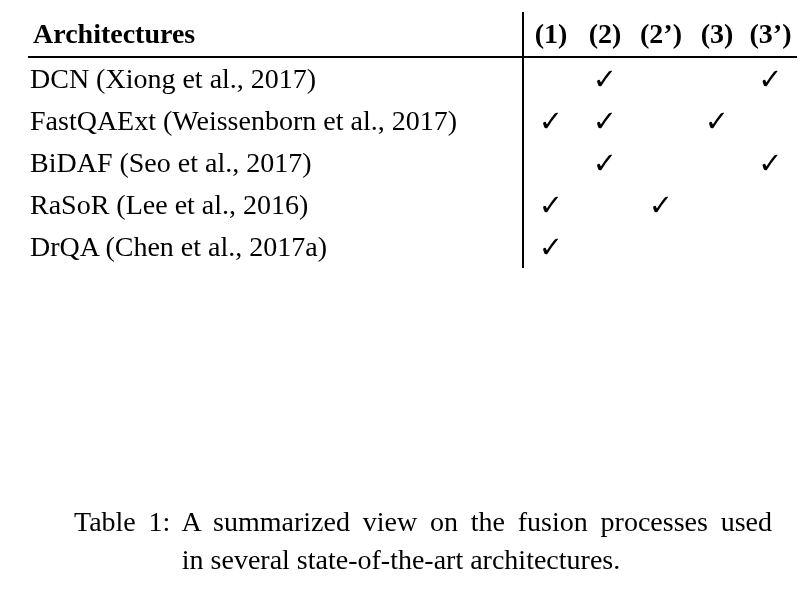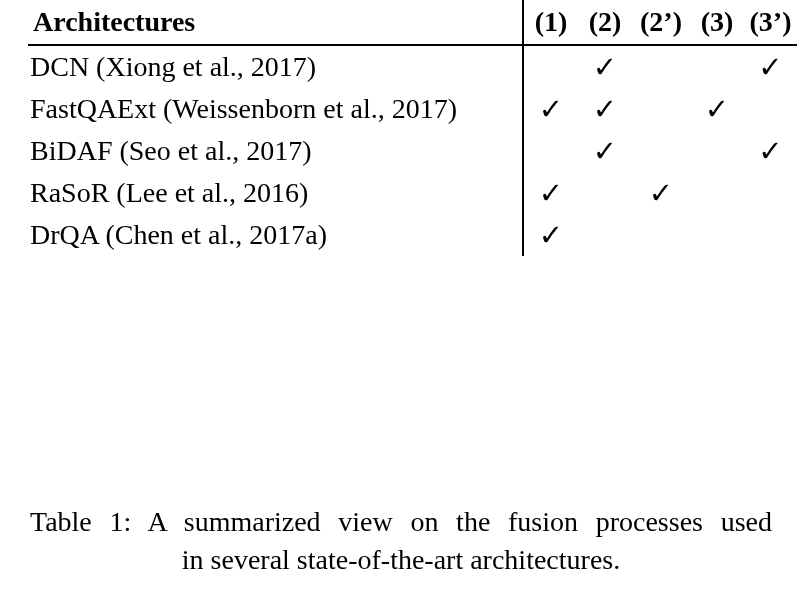--- a/index.html
+++ b/index.html
@@ -8,21 +8,21 @@
     width: 800px;
     height: 598px;
     background: #ffffff;
     font-family: "Liberation Serif", serif;
     color: #000000;
     overflow: hidden;
   }
   table.fusion-table {
     position: absolute;
     left: 28px;
-    top: 0;
+    top: 12px;
     border-collapse: collapse;
     table-layout: fixed;
   }
   .fusion-table col.c-arch { width: 495px; }
   .fusion-table col.c1 { width: 55px; }
   .fusion-table col.c2 { width: 54px; }
   .fusion-table col.c2p { width: 58px; }
   .fusion-table col.c3 { width: 54px; }
   .fusion-table col.c3p { width: 53px; }
   .fusion-table thead th {
@@ -62,20 +62,21 @@
     left: 30px;
     top: 503px;
     width: 742px;
     font-size: 28px;
     line-height: 38px;
   }
   .caption .jline {
     text-align: justify;
     text-align-last: justify;
     white-space: normal;
+    margin-left: 44px;
   }
   .caption .nline { text-align: center; }
 </style>
 </head>
 <body>
 
 <div class="page">
 
   <table class="fusion-table">
     <colgroup>

